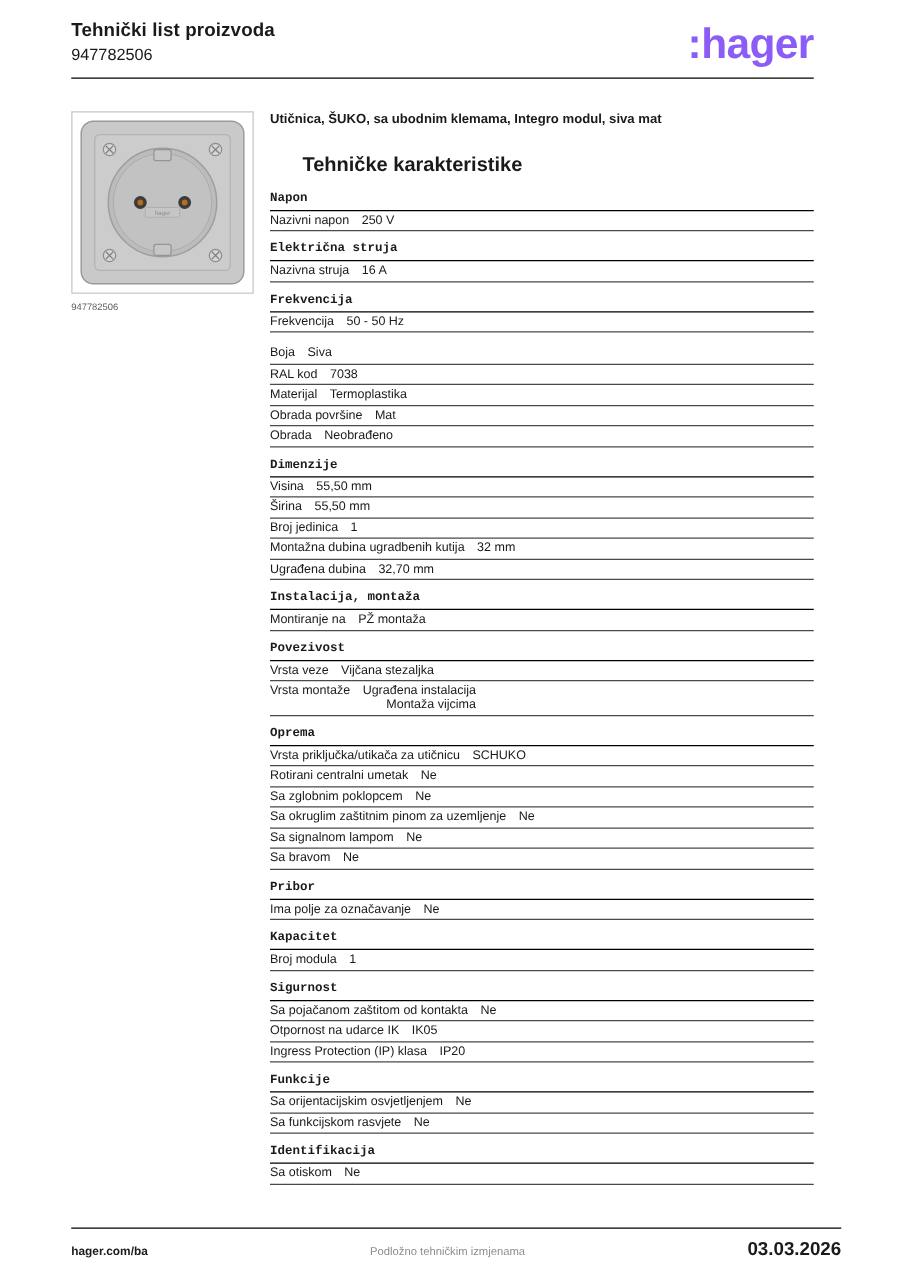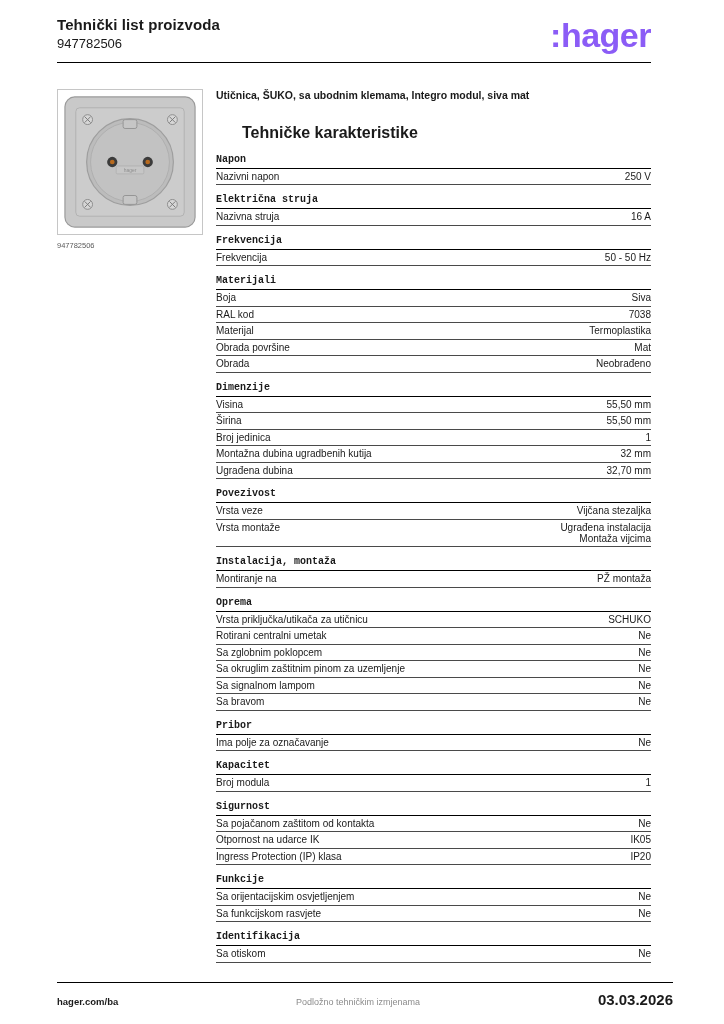--- a/index.html
+++ b/index.html
@@ -29,21 +29,21 @@
   .image-caption { font-size:7.5px; color:#5a5a5a; margin-top:6px; }
 
   .right-col { flex:1; min-width:0; }
   .description { font-size:10.5px; font-weight:bold; line-height:1.3; }
   .char-title { font-size:16px; font-weight:bold; margin-top:21px;margin-left:26px; }
   .sections { margin-top:12px; }
 
   .section { margin-top:9px; }
   .section:first-child { margin-top:0; }
   .section-title { font-size:10px; font-weight:bold; padding-bottom:3px; border-bottom:1px solid #000;font-family:Liberation Mono, monospace; }
-  .row { display:flex; justify-content:space-between; align-items:flex-start;
+  .row { display:flex; align-items:flex-start;
          padding:2px 0 2.5px 0; border-bottom:1px solid #4a4a4a; font-size:10px; }
   .row-label { text-align:left; padding-right:10px; }
   .row-value { text-align:right; white-space:pre-line; flex:0 0 auto; max-width:55%; }
 
   
   .footer { position:absolute; left:57px; right:51px; bottom:16px;
             border-top:1px solid #000; padding-top:8px;
             display:flex; justify-content:space-between; align-items:baseline; }
   .footer .f-left { font-size:9.5px; font-weight:bold; }
   .footer .f-center { font-size:9px; color:#8c8c8c; }
@@ -121,21 +121,20 @@
             </div>
           </div>
           <div class="section">
             <div class="section-title">Frekvencija</div>
             <div class="row">
               <div class="row-label">Frekvencija</div>
               <div class="row-value">50 - 50 Hz</div>
             </div>
           </div>
           <div class="section">
-            <div class="section-title">Materijali</div>
             <div class="row">
               <div class="row-label">Boja</div>
               <div class="row-value">Siva</div>
             </div>
             <div class="row">
               <div class="row-label">RAL kod</div>
               <div class="row-value">7038</div>
             </div>
             <div class="row">
               <div class="row-label">Materijal</div>
@@ -164,39 +163,39 @@
               <div class="row-label">Broj jedinica</div>
               <div class="row-value">1</div>
             </div>
             <div class="row">
               <div class="row-label">Montažna dubina ugradbenih kutija</div>
               <div class="row-value">32 mm</div>
             </div>
             <div class="row">
               <div class="row-label">Ugrađena dubina</div>
               <div class="row-value">32,70 mm</div>
+            </div>
+          </div>
+          <div class="section">
+            <div class="section-title">Instalacija, montaža</div>
+            <div class="row">
+              <div class="row-label">Montiranje na</div>
+              <div class="row-value">PŽ montaža</div>
             </div>
           </div>
           <div class="section">
             <div class="section-title">Povezivost</div>
             <div class="row">
               <div class="row-label">Vrsta veze</div>
               <div class="row-value">Vijčana stezaljka</div>
             </div>
             <div class="row">
               <div class="row-label">Vrsta montaže</div>
               <div class="row-value">Ugrađena instalacija
 Montaža vijcima</div>
-            </div>
-          </div>
-          <div class="section">
-            <div class="section-title">Instalacija, montaža</div>
-            <div class="row">
-              <div class="row-label">Montiranje na</div>
-              <div class="row-value">PŽ montaža</div>
             </div>
           </div>
           <div class="section">
             <div class="section-title">Oprema</div>
             <div class="row">
               <div class="row-label">Vrsta priključka/utikača za utičnicu</div>
               <div class="row-value">SCHUKO</div>
             </div>
             <div class="row">
               <div class="row-label">Rotirani centralni umetak</div>

